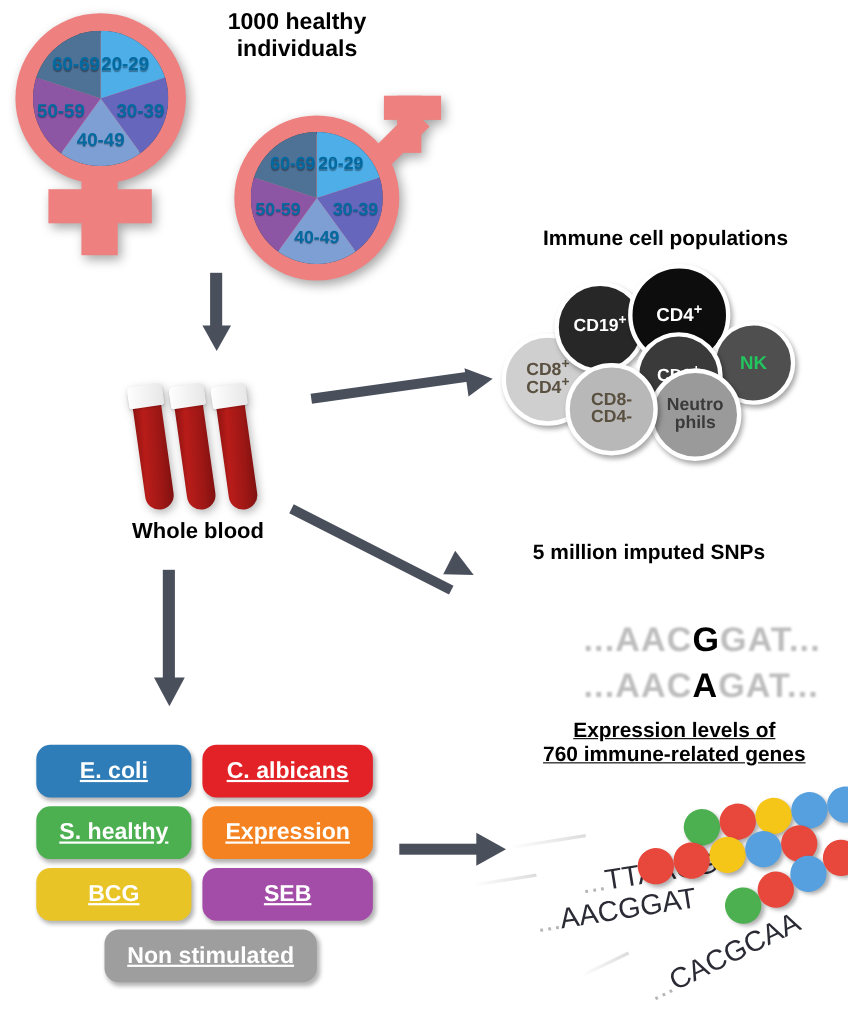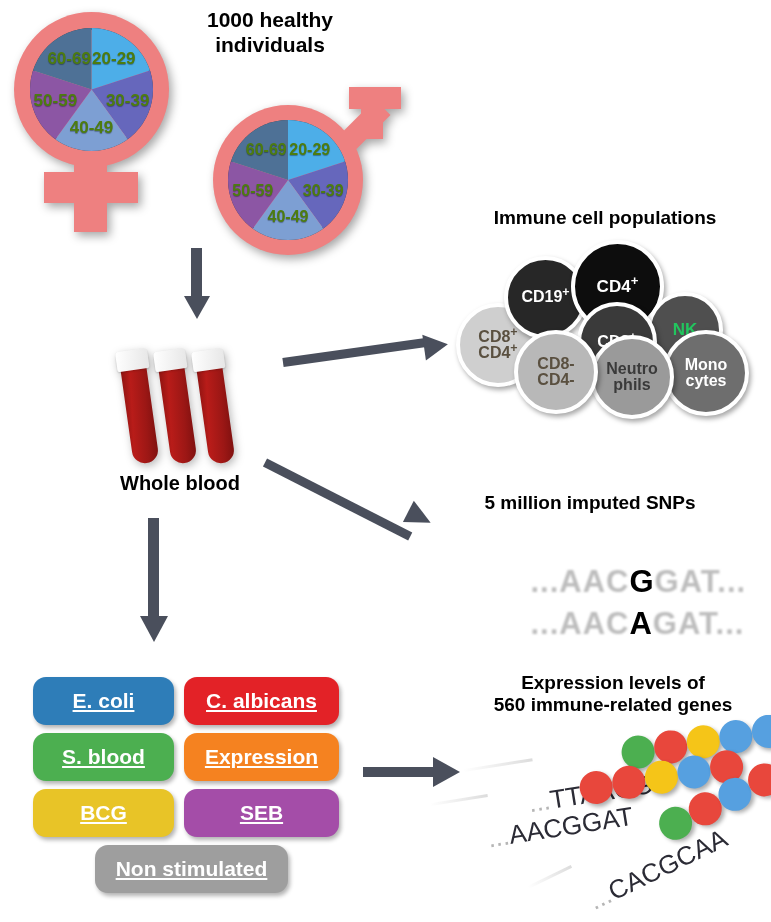--- a/index.html
+++ b/index.html
@@ -7,21 +7,21 @@
        font-family:"Liberation Sans","DejaVu Sans",sans-serif;}
   .abs{position:absolute;}
   .hdr{font-weight:bold;color:#000;text-align:center;line-height:1.18;}
 
   
   .sym-ring{position:absolute;border-radius:50%;background:#EE8080;}
   .pie{position:absolute;border-radius:50%;overflow:hidden;
        box-shadow:0 0 0 2px #3b3b44 inset;}
   .slice{position:absolute;left:50%;top:50%;width:50%;height:50%;
          transform-origin:0 0;}
-  .pie-lbl{position:absolute;color:#4d7c0f;font-weight:bold;white-space:nowrap;
+  .pie-lbl{position:absolute;color:#0369a1;font-weight:bold;white-space:nowrap;
            text-shadow:0 1px 1px rgba(0,0,0,.35);}
   .fstem{position:absolute;background:#EE8080;}
   .marrow{position:absolute;background:#EE8080;}
 
   
   .arrow-line{position:absolute;background:#4A4F5C;}
   .arrow-head{position:absolute;width:0;height:0;}
 
   
   .tube{position:absolute;transform-origin:50% 100%;}
@@ -166,23 +166,20 @@
   </div>
   <div class="cell" style="left:116px;top:0px;width:93px;height:93px;background:#0d0d0d;color:#ffffff;font-size:17px;">
     <span>CD4<sup>+</sup></span>
   </div>
   <div class="cell" style="left:192px;top:52px;width:76px;height:76px;background:#4f4f4f;color:#22c55e;font-size:17px;">
     <span>NK</span>
   </div>
   <div class="cell" style="left:122px;top:62px;width:80px;height:80px;background:#3a3a3a;color:#ffffff;font-size:16px;">
     <span>CD8<sup>+</sup></span>
   </div>
-  <div class="cell" style="left:208px;top:90px;width:86px;height:86px;background:#6e6e6e;color:#ffffff;font-size:16px;">
-    <span>Mono<br>cytes</span>
-  </div>
   <div class="cell" style="left:135px;top:95px;width:84px;height:84px;background:#9a9a9a;color:#3a3a3a;font-size:16px;">
     <span>Neutro<br>phils</span>
   </div>
   <div class="cell" style="left:59px;top:90px;width:84px;height:84px;background:#b8b8b8;color:#5a5040;font-size:16px;">
     <span>CD8-<br>CD4-</span>
   </div>
 </div>
 
 <div class="abs hdr" style="left:440px;top:492px;width:300px;font-size:19px;">5 million imputed SNPs</div>
 
@@ -191,36 +188,36 @@
     <span class="snp-faint">...AAC</span><span class="snp-bold">G</span><span class="snp-faint">GAT...</span>
   </div>
   <div class="snp-row" style="left:22px;top:42px;font-size:31px;letter-spacing:1px;">
     <span class="snp-faint">...AAC</span><span class="snp-bold">A</span><span class="snp-faint">GAT...</span>
   </div>
 </div>
 
 <div class="abs" style="left:33px;top:677px;width:310px;height:218px;">
   <div class="stim" style="left:0px;top:0px;width:141px;height:48px;background:#2E7DB8;font-size:21px;">E. coli</div>
   <div class="stim" style="left:151px;top:0px;width:155px;height:48px;background:#E32227;font-size:21px;">C. albicans</div>
-  <div class="stim" style="left:0px;top:56px;width:141px;height:48px;background:#4CAF50;font-size:21px;">S. blood</div>
+  <div class="stim" style="left:0px;top:56px;width:141px;height:48px;background:#4CAF50;font-size:21px;">S. healthy</div>
   <div class="stim" style="left:151px;top:56px;width:155px;height:48px;background:#F58220;font-size:21px;">Expression</div>
   <div class="stim" style="left:0px;top:112px;width:141px;height:48px;background:#E8C427;font-size:21px;">BCG</div>
   <div class="stim" style="left:151px;top:112px;width:155px;height:48px;background:#A44DA8;font-size:21px;">SEB</div>
   <div class="stim" style="left:62px;top:168px;width:193px;height:48px;background:#9E9E9E;font-size:21px;">Non stimulated</div>
 </div>
 
 <div class="abs" style="left:363px;top:755px;width:105px;height:35px;">
   <div class="arrow-line" style="left:0;top:12px;width:72px;height:10px;"></div>
   <div class="arrow-head" style="left:70px;top:2px;border-top:15px solid transparent;
               border-bottom:15px solid transparent;border-left:27px solid #4A4F5C;"></div>
 </div>
 
-<div class="abs hdr" style="left:460px;top:672px;width:306px;font-size:19px;">
+<div class="abs hdr" style="left:460px;top:654px;width:306px;font-size:19px;text-decoration:underline;">
   <div>Expression levels of</div>
-  <div>560 immune-related genes</div>
+  <div>760 immune-related genes</div>
 </div>
 
 <div class="abs" style="left:440px;top:735px;width:331px;height:180px;">
 
   <div class="strand" style="left:25px;top:28px;width:300px;height:36px;transform:rotate(-9deg);">
     <div class="strand-bar" style="left:0px;top:6px;width:70px;"></div>
     <div class="strand-txt" style="left:16px;top:4px;font-size:26px;letter-spacing:0px;">
       <span class="strand-dots">...</span><span>TTAACGG</span>
     </div>
     <div class="bead" style="left:159px;top:0px;width:33px;height:33px;background:#4CAF50;"></div>

